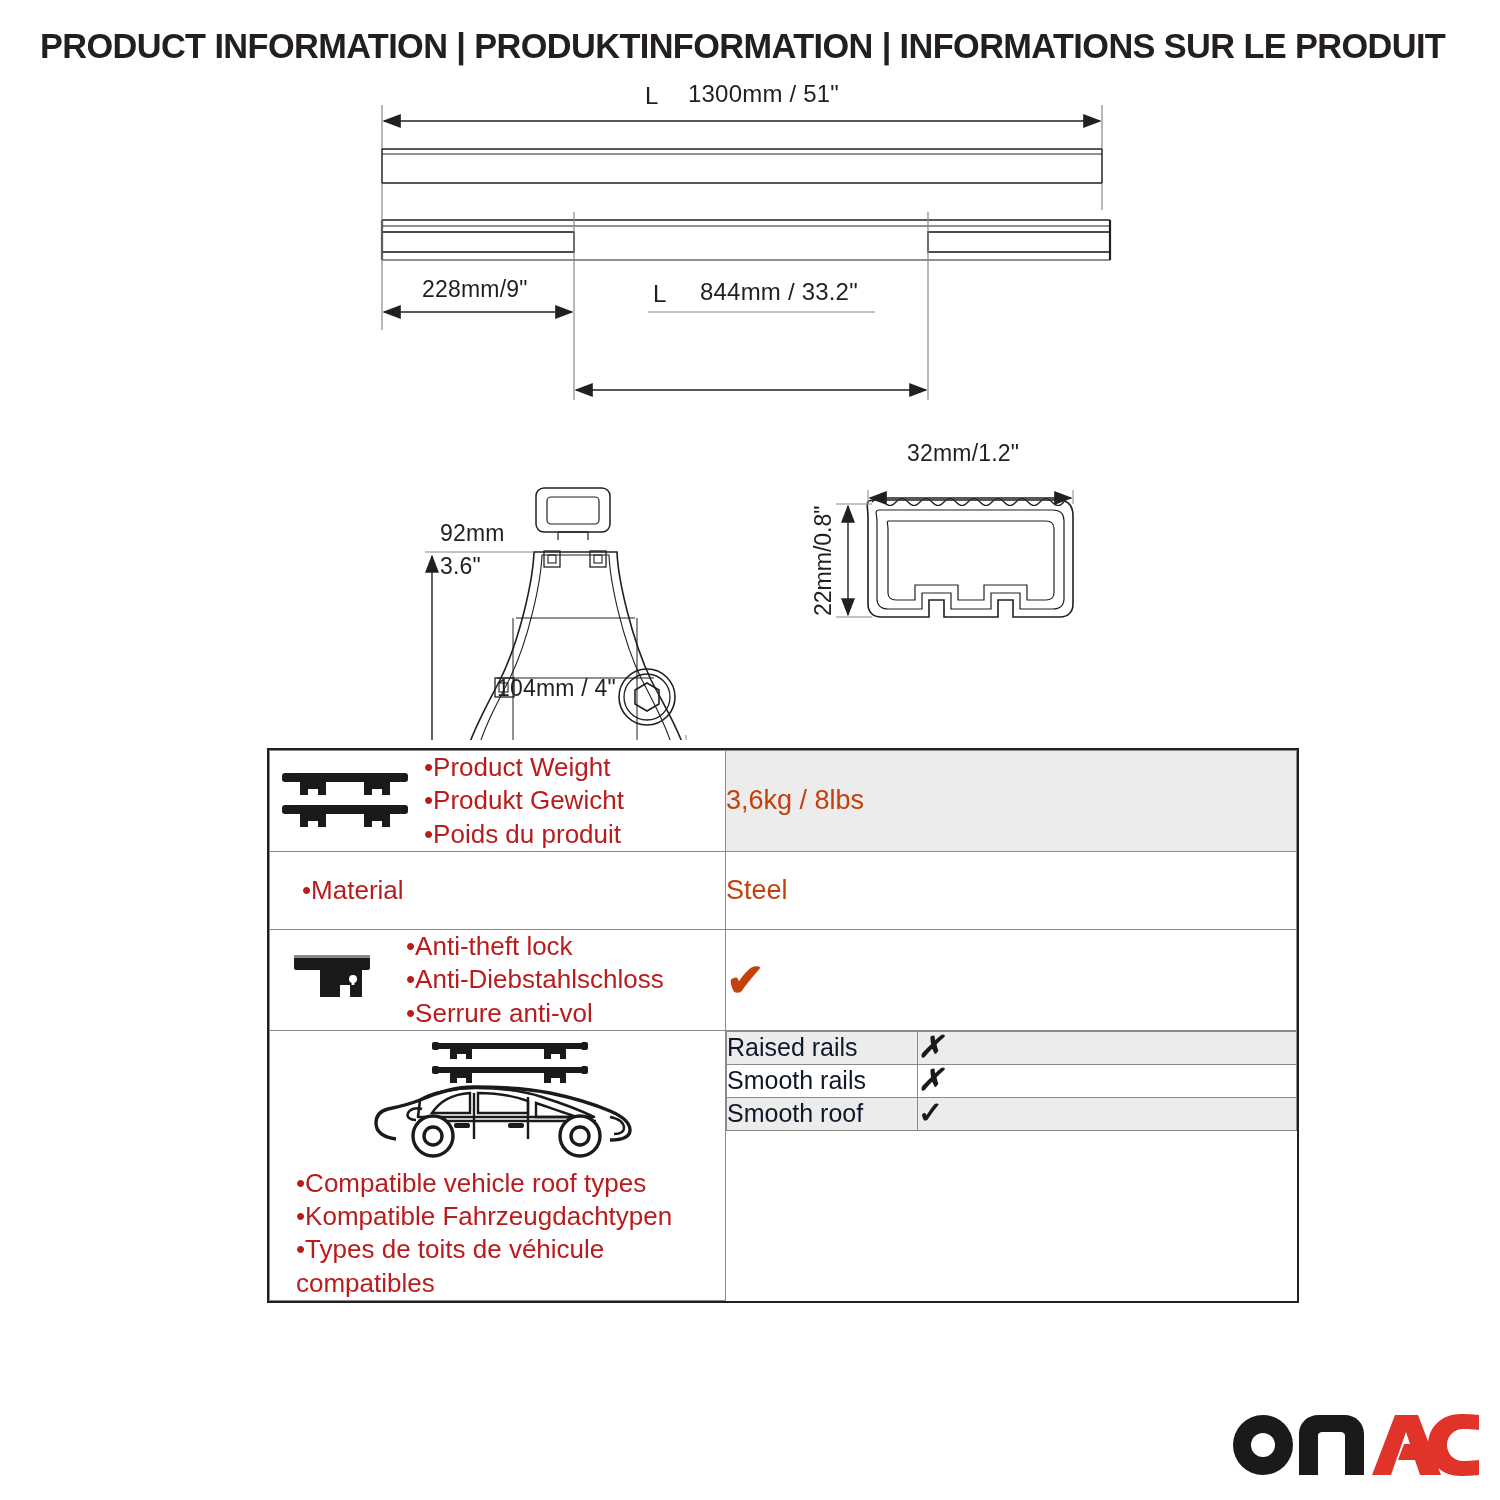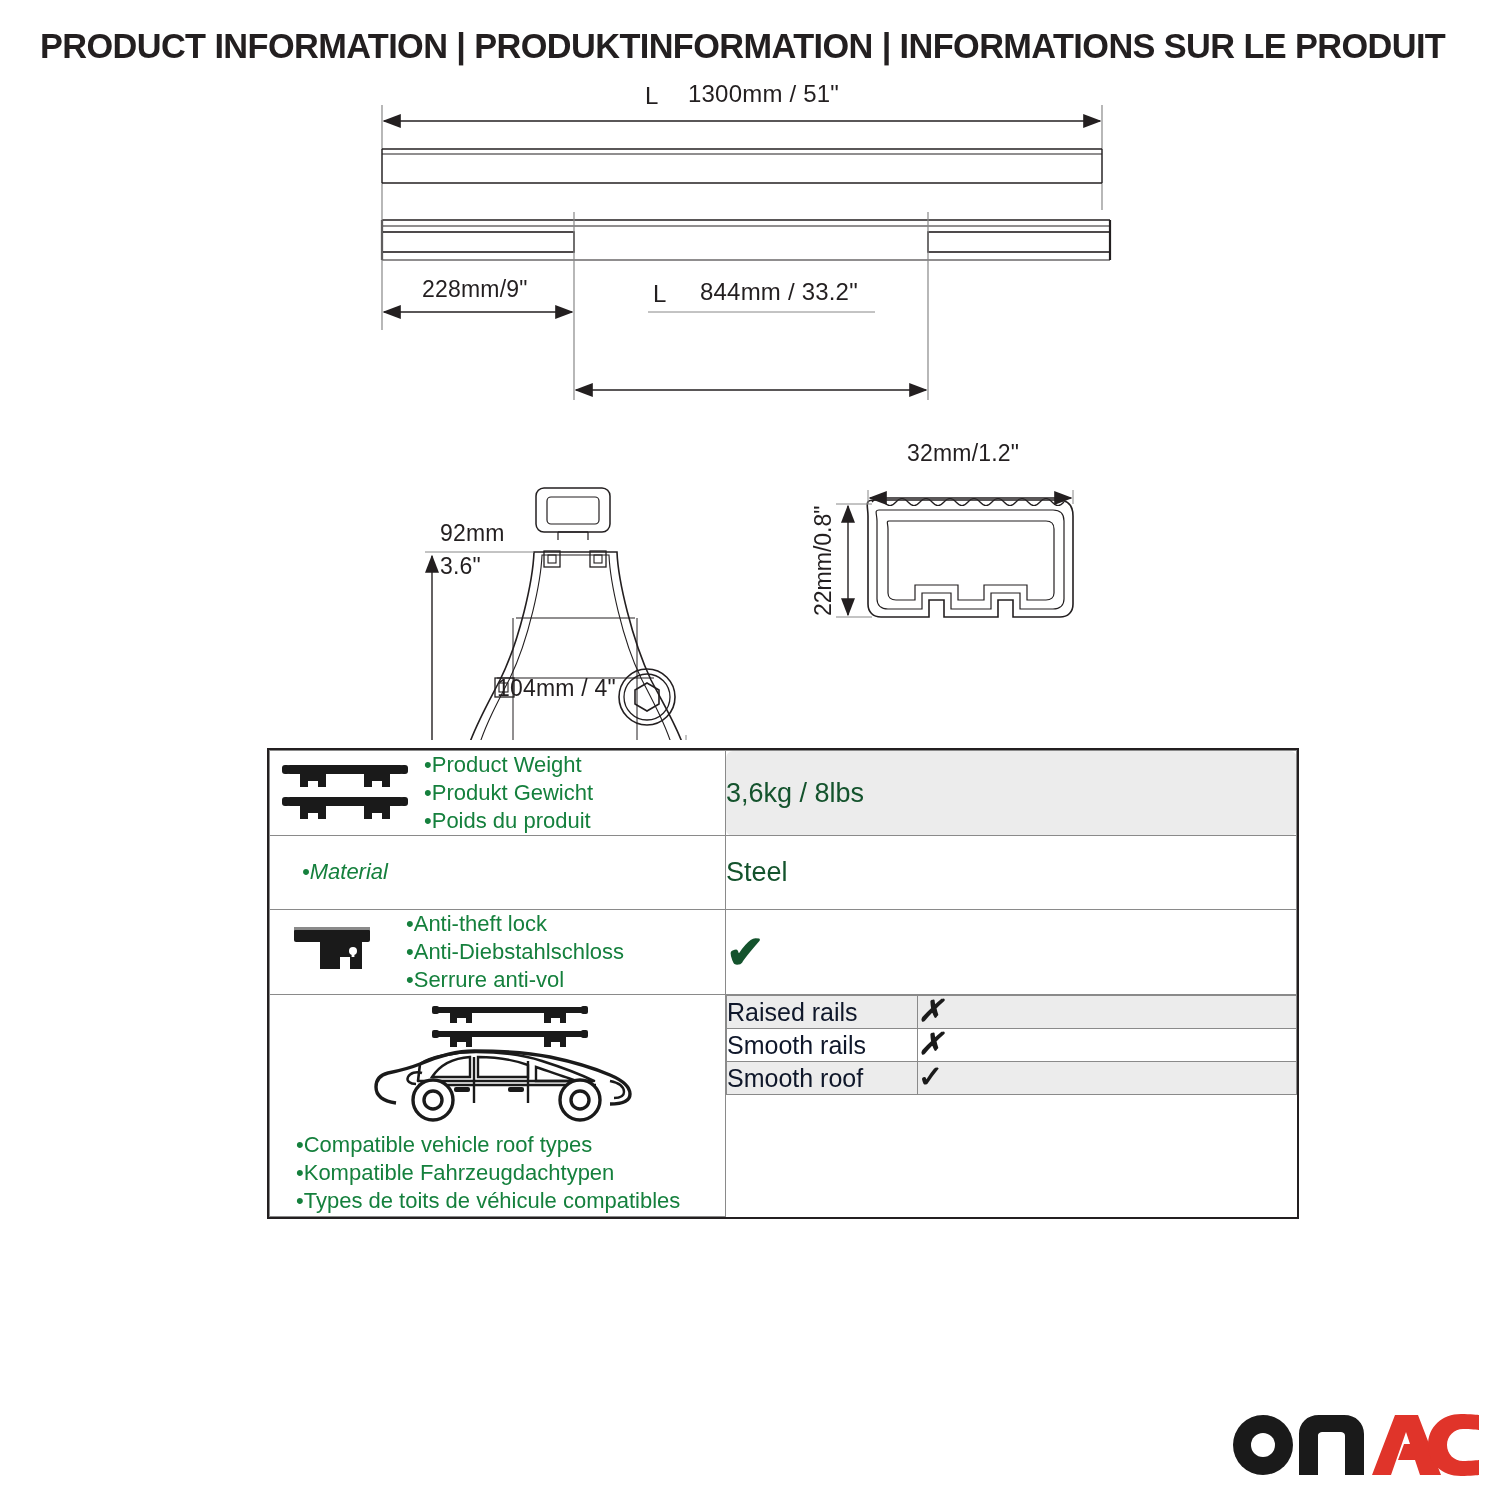--- a/index.html
+++ b/index.html
@@ -60,28 +60,27 @@
   }
   .cell-label{
     width:455px;
     position:relative;
     padding:10px 6px 10px 10px;
   }
   .cell-value{
     background:#ffffff;
     font-size:27px;
     padding:10px 0 10px 22px;
-    color:#14532d;
-    border-radius:7px;
+    color:#c2410c;
   }
   .cell-value.shaded{background:#ececec;}
   .label-lines{
-    font-size:22px;
+    font-size:26px;
     line-height:1.28;
-    color:#15803d;
+    color:#b91c1c;
   }
   .label-lines div{white-space:nowrap;}
   .label-lines div.wrap{white-space:normal;}
   .with-icon{display:flex;align-items:center;gap:4px;}
   .icon-box{width:150px;flex:0 0 150px;display:flex;align-items:center;justify-content:center;}
 
   .check{font-size:46px;line-height:1;font-weight:bold;}
   .cross{font-size:30px;line-height:1;font-weight:bold;font-style:italic;}
 
   .sub-table{width:100%;border-collapse:collapse;table-layout:fixed;}
@@ -291,21 +290,21 @@
                 <div>•Produkt Gewicht</div>
                 <div>•Poids du produit</div>
               </div>
             </div>
           </td>
           <td class="cell-value shaded">3,6kg / 8lbs</td>
         </tr>
 
         <tr>
           <td class="cell-label" style="padding-top:22px;padding-bottom:22px;">
-            <div class="label-lines" style="padding-left:32px;font-style:italic;">
+            <div class="label-lines" style="padding-left:32px;">
               <div>•Material</div>
             </div>
           </td>
           <td class="cell-value">Steel</td>
         </tr>
 
 
         <tr>
           <td class="cell-label">
             <div class="with-icon">

